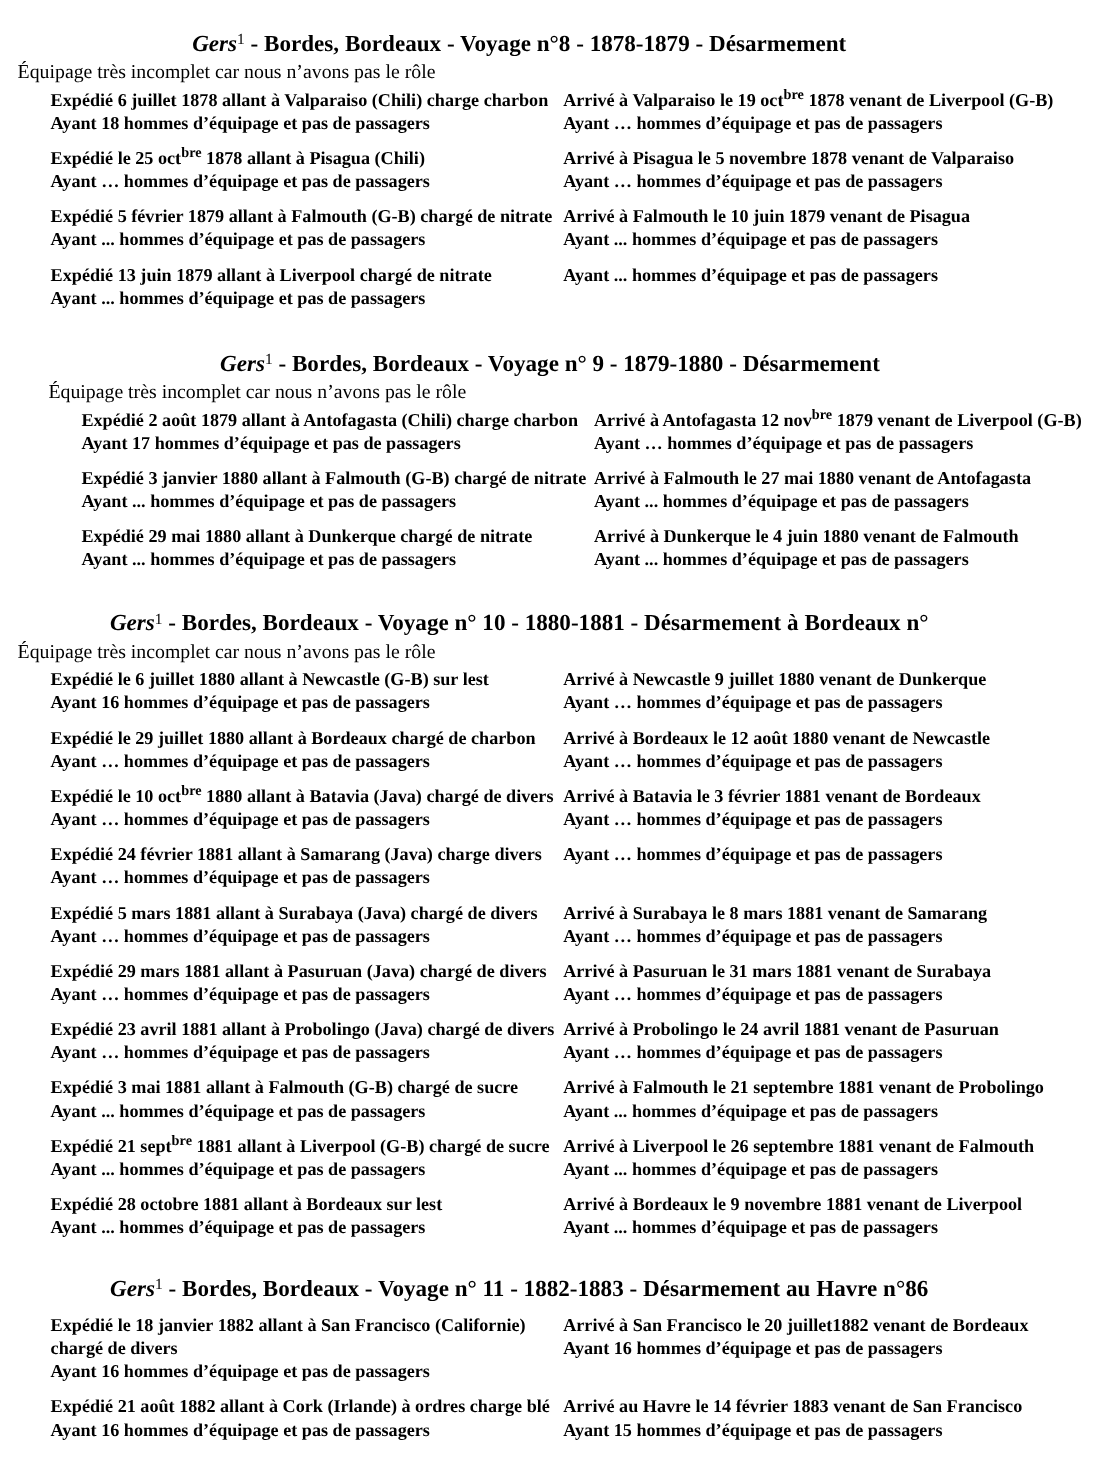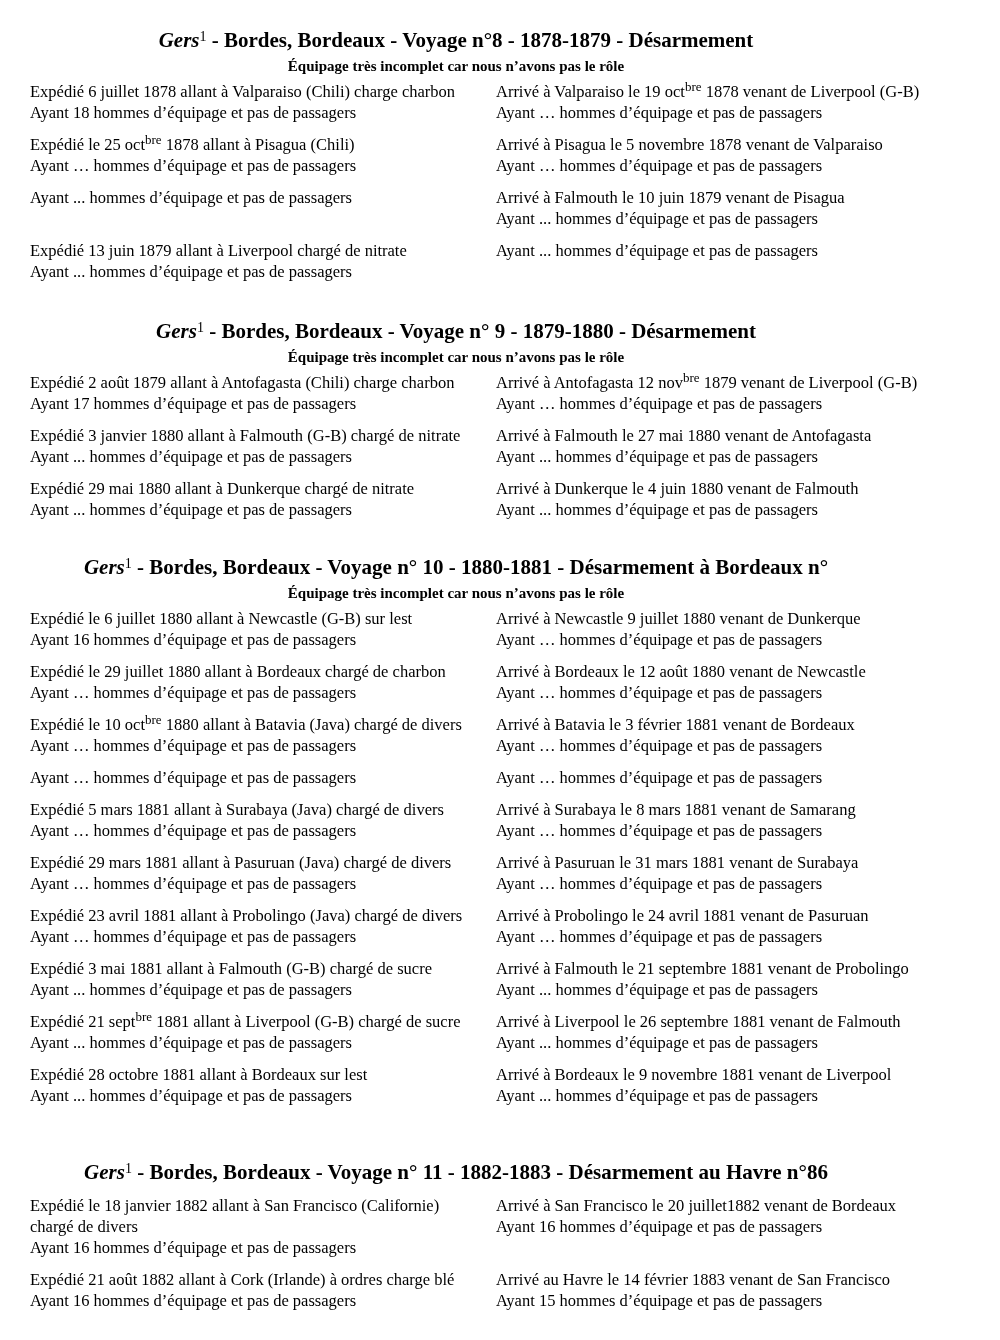--- a/index.html
+++ b/index.html
@@ -3,29 +3,29 @@
 <meta charset="utf-8">
 <style>
   html, body { margin: 0; padding: 0; background: #ffffff; }
   body {
     width: 1000px; height: 1340px; overflow: hidden;
     font-family: "Liberation Serif", "DejaVu Serif", serif;
     color: #000;
     position: relative;
   }
   .page { position: absolute; left: 0; top: 0; width: 1000px; }
-  .voyage { position: absolute; left: 0; width: 912px; }
+  .voyage { position: absolute; left: 16px; width: 912px; }
   .title {
     text-align: center; font-weight: bold; font-size: 21px; line-height: 26px;
     white-space: nowrap;
   }
   .title .ship { font-style: italic; }
   .title .fn { font-weight: normal; font-size: 14px; vertical-align: 6px; }
-  .note { text-align: center; font-size: 15px; line-height: 22px; margin-top: 2px; white-space: nowrap; font-weight: bold; }
-  .entries { margin-top: 4px; }
+  .note { font-size: 18px; line-height: 22px; margin-top: 2px; white-space: nowrap; }
+  .entries { margin-top: 4px; font-weight: bold; }
   .entry { display: flex; margin-bottom: 11px; }
   .col { font-size: 16.5px; line-height: 21px; white-space: nowrap; }
   .col.left { position: relative; left: 30px; width: 491px; }
   .col.right { position: relative; left: 30px; width: 470px; }
   .col .line { display: block; }
   sup { font-size: 13px; vertical-align: 6px; line-height: 0; }
 </style>
 </head>
 <body>
 
@@ -49,39 +49,40 @@
             <span class="line"><span>Expédié le 25 oct</span><sup>bre</sup><span> 1878 allant à Pisagua (Chili)</span></span>
             <span class="line">Ayant … hommes d’équipage et pas de passagers</span>
           </div>
           <div class="col right">
             <span class="line"><span>Arrivé à Pisagua le 5 novembre 1878 venant de Valparaiso</span></span>
             <span class="line">Ayant … hommes d’équipage et pas de passagers</span>
           </div>
         </div>
         <div class="entry">
           <div class="col left">
+            <span class="line"><span>Expédié 5 février 1879 allant à Falmouth (G-B) chargé de nitrate</span></span>
             <span class="line">Ayant ... hommes d’équipage et pas de passagers</span>
           </div>
           <div class="col right">
             <span class="line"><span>Arrivé à Falmouth le 10 juin 1879 venant de Pisagua</span></span>
             <span class="line">Ayant ... hommes d’équipage et pas de passagers</span>
           </div>
         </div>
         <div class="entry">
           <div class="col left">
             <span class="line"><span>Expédié 13 juin 1879 allant à Liverpool chargé de nitrate</span></span>
             <span class="line">Ayant ... hommes d’équipage et pas de passagers</span>
           </div>
           <div class="col right">
             <span class="line">Ayant ... hommes d’équipage et pas de passagers</span>
           </div>
         </div>
       </div>
     </div>
-    <div class="voyage" style="top: 315px;">
+    <div class="voyage" style="top: 315px; margin-left: 28px;">
       <div class="title"><span class="ship">Gers</span><span class="fn">1</span><span> - Bordes, Bordeaux - Voyage n° 9 - 1879-1880 - Désarmement</span></div>
       <div class="note">Équipage très incomplet car nous n’avons pas le rôle</div>
       <div class="entries">
         <div class="entry">
           <div class="col left">
             <span class="line"><span>Expédié 2 août 1879 allant à Antofagasta (Chili) charge charbon</span></span>
             <span class="line">Ayant 17 hommes d’équipage et pas de passagers</span>
           </div>
           <div class="col right">
             <span class="line"><span>Arrivé à Antofagasta 12 nov</span><sup>bre</sup><span> 1879 venant de Liverpool (G-B)</span></span>
@@ -139,20 +140,21 @@
             <span class="line"><span>Expédié le 10 oct</span><sup>bre</sup><span> 1880 allant à Batavia (Java) chargé de divers</span></span>
             <span class="line">Ayant … hommes d’équipage et pas de passagers</span>
           </div>
           <div class="col right">
             <span class="line"><span>Arrivé à Batavia le 3 février 1881 venant de Bordeaux</span></span>
             <span class="line">Ayant … hommes d’équipage et pas de passagers</span>
           </div>
         </div>
         <div class="entry">
           <div class="col left">
+            <span class="line"><span>Expédié 24 février 1881 allant à Samarang (Java) charge divers</span></span>
             <span class="line">Ayant … hommes d’équipage et pas de passagers</span>
           </div>
           <div class="col right">
             <span class="line">Ayant … hommes d’équipage et pas de passagers</span>
           </div>
         </div>
         <div class="entry">
           <div class="col left">
             <span class="line"><span>Expédié 5 mars 1881 allant à Surabaya (Java) chargé de divers</span></span>
             <span class="line">Ayant … hommes d’équipage et pas de passagers</span>

